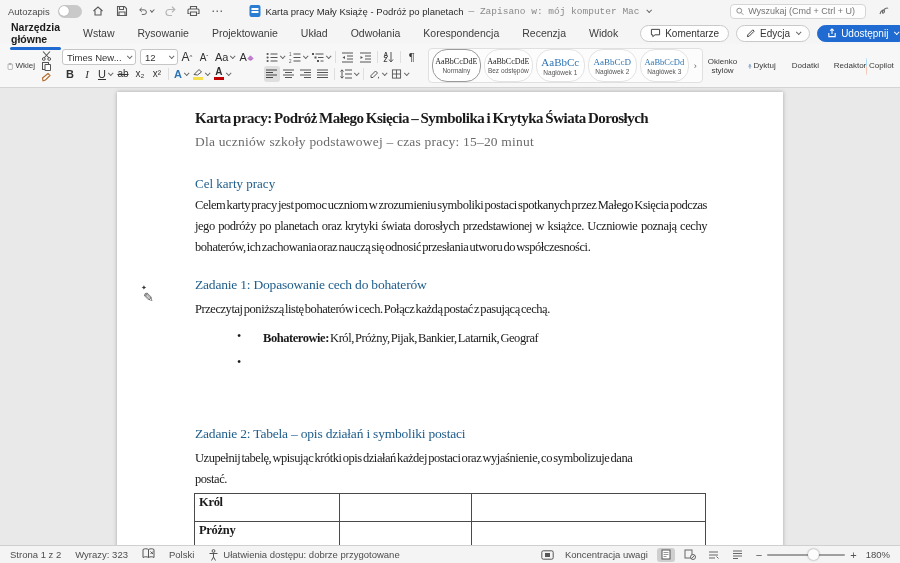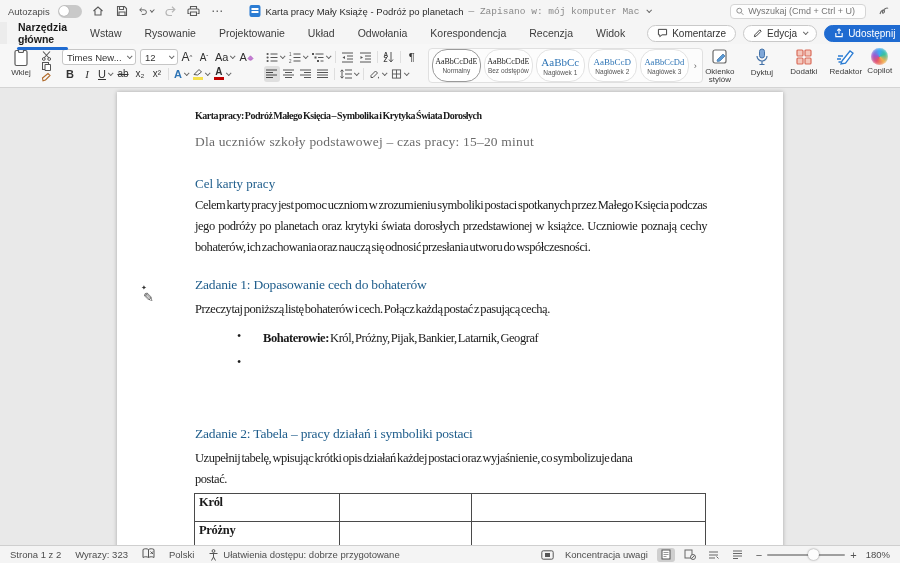--- a/index.html
+++ b/index.html
@@ -17,33 +17,33 @@
   .docicon { width:11px; height:12px; background:#2B7CD3; border-radius:2px; position:relative; }
   .docicon::after { content:""; position:absolute; left:2px; top:3px; width:7px; height:1.5px; background:#fff; box-shadow:0 3px 0 #fff; }
   .savedtxt { color:#8a8a8a;font-family:Liberation Mono, monospace; }
   .tb-right { margin-left:auto; display:flex; align-items:center; gap:10px; }
   .searchbox { width:136px; height:15px; border:1px solid #D5D5D5; background:#FDFDFD; border-radius:4px; display:flex; align-items:center; gap:4px; padding:0 5px; }
   .searchbox input { border:none; outline:none; background:transparent; font-size:9px; color:#8b8b8b; width:100%; font-family:"Liberation Sans",sans-serif; }
   .chev { width:5px; height:5px; border-right:1.3px solid #666; border-bottom:1.3px solid #666; transform:rotate(45deg) translateY(-1px); display:inline-block; margin-left:2px; }
   .chev.small { width:4px; height:4px; }
 
   
-  .tabsbar { height:22px; background:#F5F5F5; display:flex; align-items:center; padding:0 10px;margin-left:7px; }
+  .tabsbar { height:22px; background:#F5F5F5; display:flex; align-items:center; padding:0 10px; }
   .tab { font-size:10.5px; color:#3d3d3d; margin-right:21px; position:relative; padding:3px 1px; cursor:default; }
   .tab.active { font-weight:bold; color:#1a1a1a; }
   .tab.active::after { content:""; position:absolute; left:0; right:0; bottom:-2px; height:3px; border-radius:2px; background:#1F6BD1; }
   .tabs-right { margin-left:auto; display:flex; align-items:center; gap:7px; }
   .pillbtn { display:flex; align-items:center; gap:4px; height:17px; border:1px solid #C9C9C9; border-radius:9px; background:#FEFEFE; padding:0 9px; font-size:10px; color:#333; }
   .pillbtn.primary { background:#1F6BD1; border-color:#1F6BD1; color:#fff; }
   .pillbtn.primary .chev { border-color:#fff; }
 
   
   .ribbon { height:44px; background:#F7F7F7; border-bottom:1px solid #D4D4D4; display:flex; align-items:stretch; padding:2px 4px 2px 4px; }
   .rsep { width:1px; background:#DEDEDE; margin:3px 4px; }
-  .bigbtn { display:flex; flex-direction:column; align-items:center; justify-content:flex-start; padding:2px 3px 0; font-size:8px; color:#3a3a3a; line-height:1.05; text-align:center; gap:2px; min-width:34px; }
+  .bigbtn { display:flex; flex-direction:row; align-items:center; justify-content:flex-start; padding:2px 3px 0; font-size:8px; color:#3a3a3a; line-height:1.05; text-align:center; gap:2px; min-width:34px; }
   .rgroup { display:flex; flex-direction:column; justify-content:space-between; padding:3px 0; }
   .rrow { display:flex; align-items:center; gap:1px; height:17px; }
   .ric { display:flex; align-items:center; justify-content:center; min-width:16px; height:16px; padding:0 2px; border-radius:3px; font-size:11px; color:#333; }
   .ric.act { background:#DFDFDF; }
   .combo { height:16px; border:1px solid #C6C6C6; border-radius:3px; background:#fff; display:flex; align-items:center; justify-content:space-between; font-size:9.5px; color:#333; padding:0 4px; }
   .glyph { font-size:11px; color:#2f2f2f; }
   .hl-bar { display:inline-block; width:10px; height:3px; margin-top:1px; }
   .stylecard { width:49px; height:33px; background:#fff; border:1px solid #E3E3E3; border-radius:15px; display:flex; flex-direction:column; align-items:center; justify-content:center; gap:1px; }
   .stylecard.sel { border:1.5px solid #9A9A9A; box-shadow:0 0 0 1px #fff inset; }
   .stylecard .sample { font-family:"Liberation Serif",serif; font-size:8px; color:#222; white-space:nowrap; }
@@ -445,40 +445,40 @@
   </div>
 </div>
 
 <div class="docarea">
   <div class="page">
 
     <div class="abs marginpen" style="left:26px; top:198px;">
       <span class="spark">✦</span>✎
     </div>
 
-    <div class="abs" style="left:78px; top:18px; font-size:10px; font-weight:bold; letter-spacing:-0.5px; word-spacing:-1px; white-space:nowrap;">Karta pracy: Podróż Małego Księcia – Symbolika i Krytyka Świata Dorosłych</div>
+    <div class="abs" style="left:78px; top:18px; font-size:15px; font-weight:bold; letter-spacing:-0.5px; word-spacing:-1px; white-space:nowrap;">Karta pracy: Podróż Małego Księcia – Symbolika i Krytyka Świata Dorosłych</div>
 
     <div class="abs" style="left:78px; top:42px; font-size:13.5px; color:#6b6b6b; letter-spacing:0.2px;">Dla uczniów szkoły podstawowej – czas pracy: 15–20 minut</div>
 
     <div class="abs hblue" style="left:78px; top:84px; font-size:13px;">Cel karty pracy</div>
 
     <div class="abs doc-t" style="left:78px; top:103px; width:512px; text-align:justify;">Celem karty pracy jest pomoc uczniom w zrozumieniu symboliki postaci spotkanych przez Małego Księcia podczas jego podróży po planetach oraz krytyki świata dorosłych przedstawionej w książce. Uczniowie poznają cechy bohaterów, ich zachowania oraz nauczą się odnosić przesłania utworu do współczesności.</div>
 
     <div class="abs hblue" style="left:78px; top:185px; font-size:13.5px; letter-spacing:-0.2px;">Zadanie 1: Dopasowanie cech do bohaterów</div>
 
     <div class="abs doc-t" style="left:78px; top:207px; width:512px; white-space:nowrap;">Przeczytaj poniższą listę bohaterów i cech. Połącz każdą postać z pasującą cechą.</div>
 
     <div class="abs" style="left:120px; top:237px; font-size:12px;">•</div>
     <div class="abs doc-t" style="left:146px; top:236px; white-space:nowrap;">
       <b>Bohaterowie:</b><span> Król, Próżny, Pijak, Bankier, Latarnik, Geograf</span>
     </div>
 
     <div class="abs" style="left:120px; top:263px; font-size:12px;">•</div>
 
-    <div class="abs hblue" style="left:78px; top:334px; font-size:13.5px; letter-spacing:-0.2px;">Zadanie 2: Tabela – pracy działań i symboliki postaci</div>
+    <div class="abs hblue" style="left:78px; top:334px; font-size:13.5px; letter-spacing:-0.2px;">Zadanie 2: Tabela – opis działań i symboliki postaci</div>
 
     <div class="abs doc-t" style="left:78px; top:356px; width:458px;">Uzupełnij tabelę, wpisując krótki opis działań każdej postaci oraz wyjaśnienie, co symbolizuje dana postać.</div>
 
     <table class="wtable abs" style="left:77px; top:401px;">
       <colgroup>
           <col style="width:145px;">
           <col style="width:132px;">
           <col style="width:234px;">
         </colgroup>
       <tbody>

